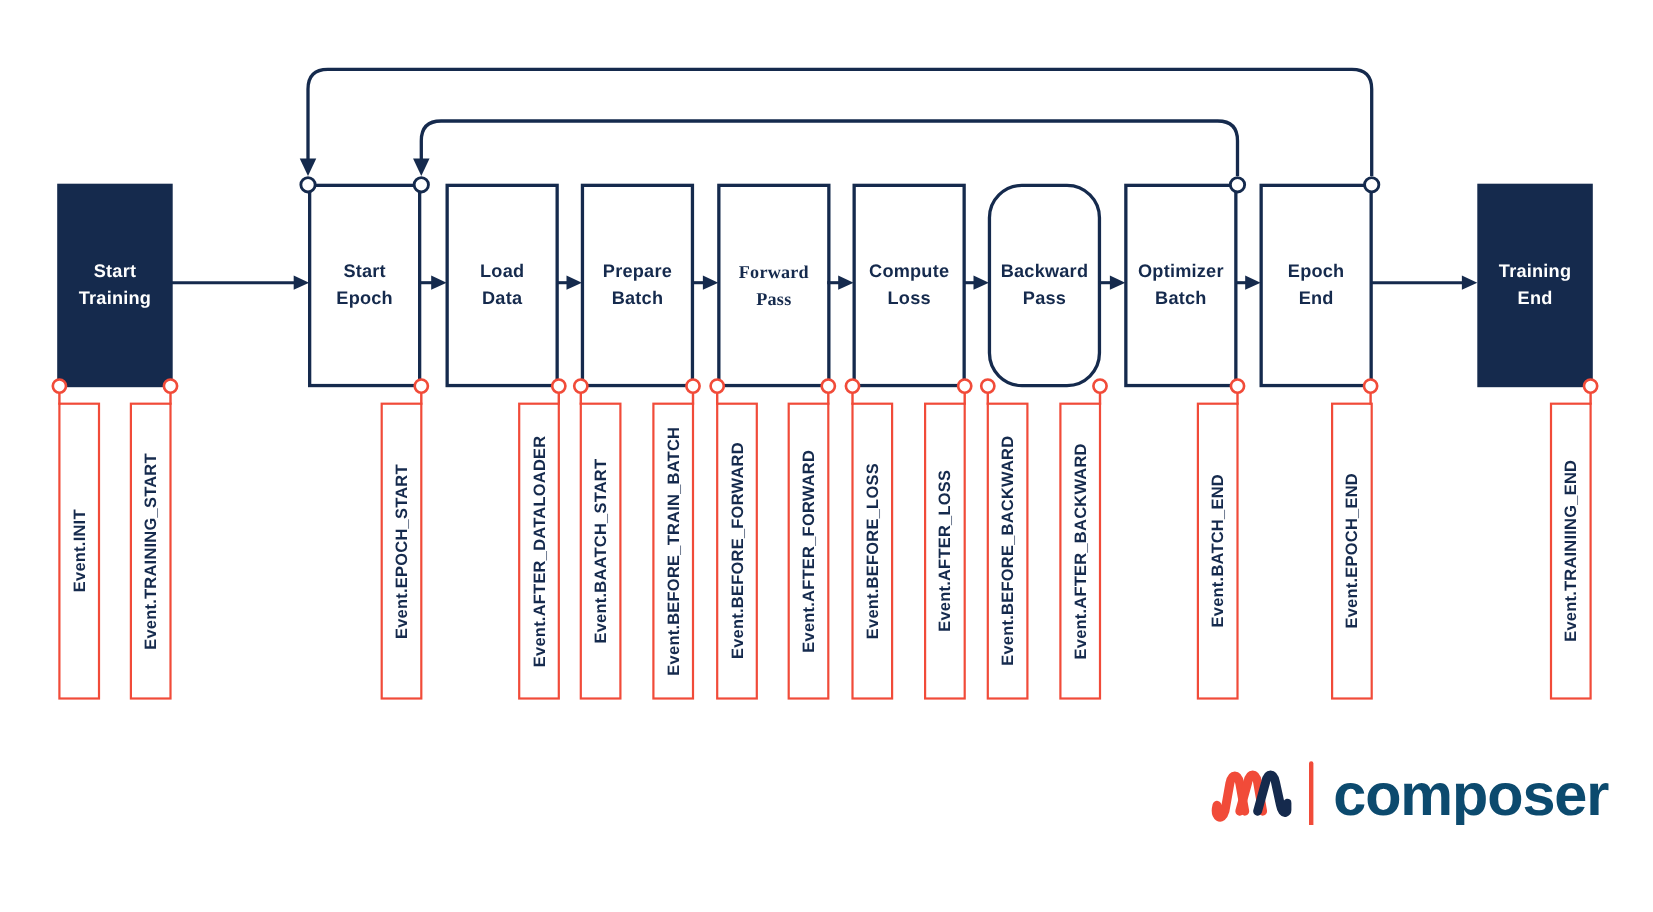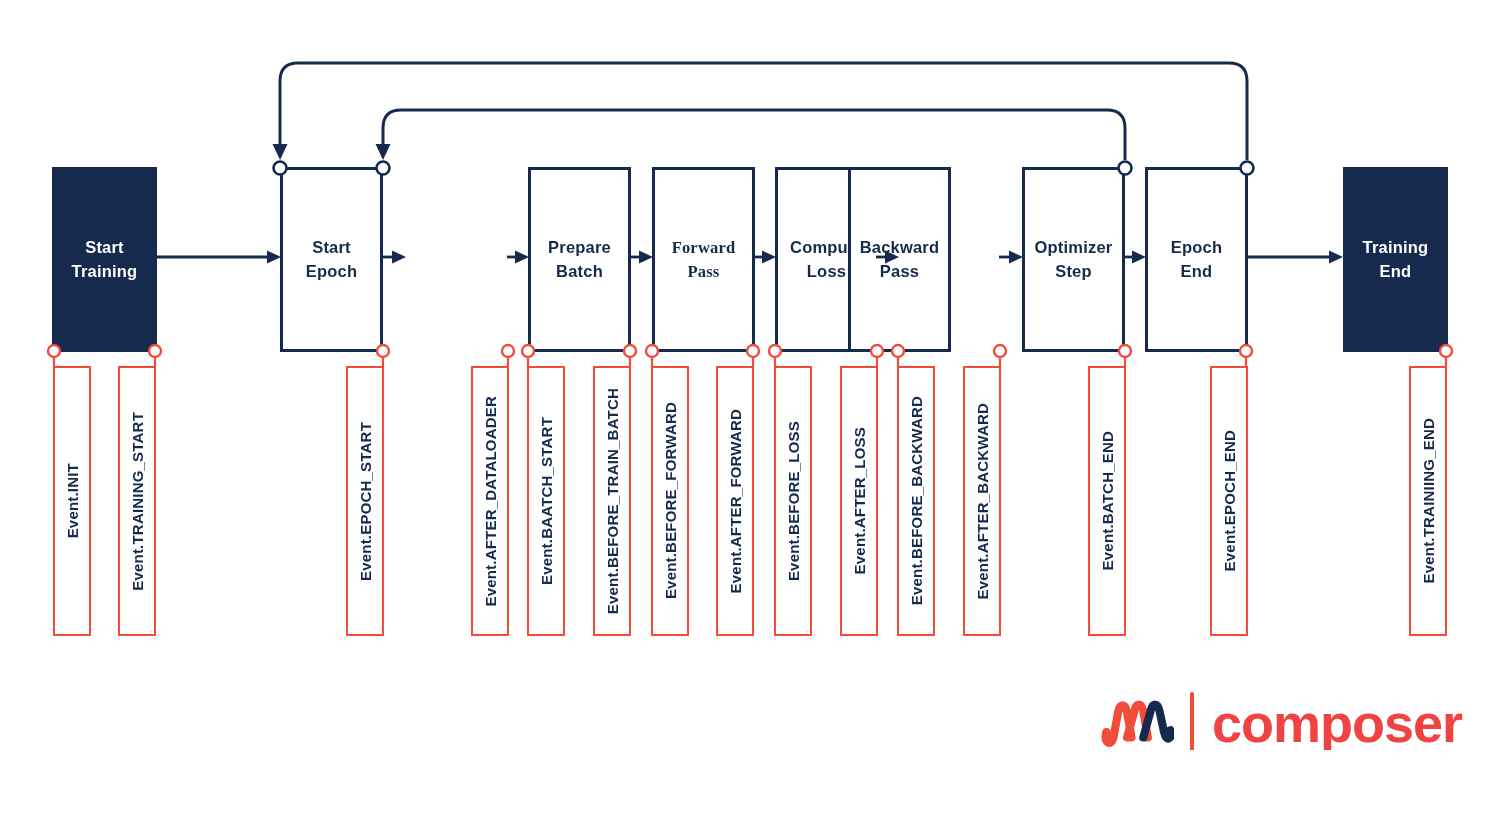--- a/index.html
+++ b/index.html
@@ -31,56 +31,60 @@
   svg.overlay { position:absolute; left:0; top:0; pointer-events:none; }
   .logo {
     position:absolute; left:1100px; top:688px; height:70px;
     display:flex; align-items:center;
   }
   .logo-divider {
     width:4px; height:62px; background:#f14b39; border-radius:2px;
     margin:0 18px 0 16px;
   }
   .wordmark {
-    font-size:54px; font-weight:700; color:#ef4444; letter-spacing:-1px;
+    font-size:54px; font-weight:700; color:#0c4a6e; letter-spacing:-1px;
     line-height:70px;
   }
 </style>
 </head>
 <body>
 
 <div class="canvas">
 
   <div class="flow-box filled" style="left:52px;">
       <span class="box-label">Start
 Training</span>
     </div>
   <div class="flow-box" style="left:280px;">
       <span class="box-label">Start
 Epoch</span>
     </div>
+  <div class="flow-box" style="left:405px;">
+      <span class="box-label">Load
+Data</span>
+    </div>
   <div class="flow-box" style="left:528px;">
       <span class="box-label">Prepare
 Batch</span>
     </div>
   <div class="flow-box" style="left:652px;font-family:Liberation Serif, serif;">
       <span class="box-label">Forward
 Pass</span>
     </div>
   <div class="flow-box" style="left:775px;">
       <span class="box-label">Compute
 Loss</span>
     </div>
-  <div class="flow-box" style="left:848px;">
+  <div class="flow-box" style="left:898px;border-radius:31px;">
       <span class="box-label">Backward
 Pass</span>
     </div>
   <div class="flow-box" style="left:1022px;">
       <span class="box-label">Optimizer
-Step</span>
+Batch</span>
     </div>
   <div class="flow-box" style="left:1145px;">
       <span class="box-label">Epoch
 End</span>
     </div>
   <div class="flow-box filled" style="left:1343px;">
       <span class="box-label">Training
 End</span>
     </div>
 

